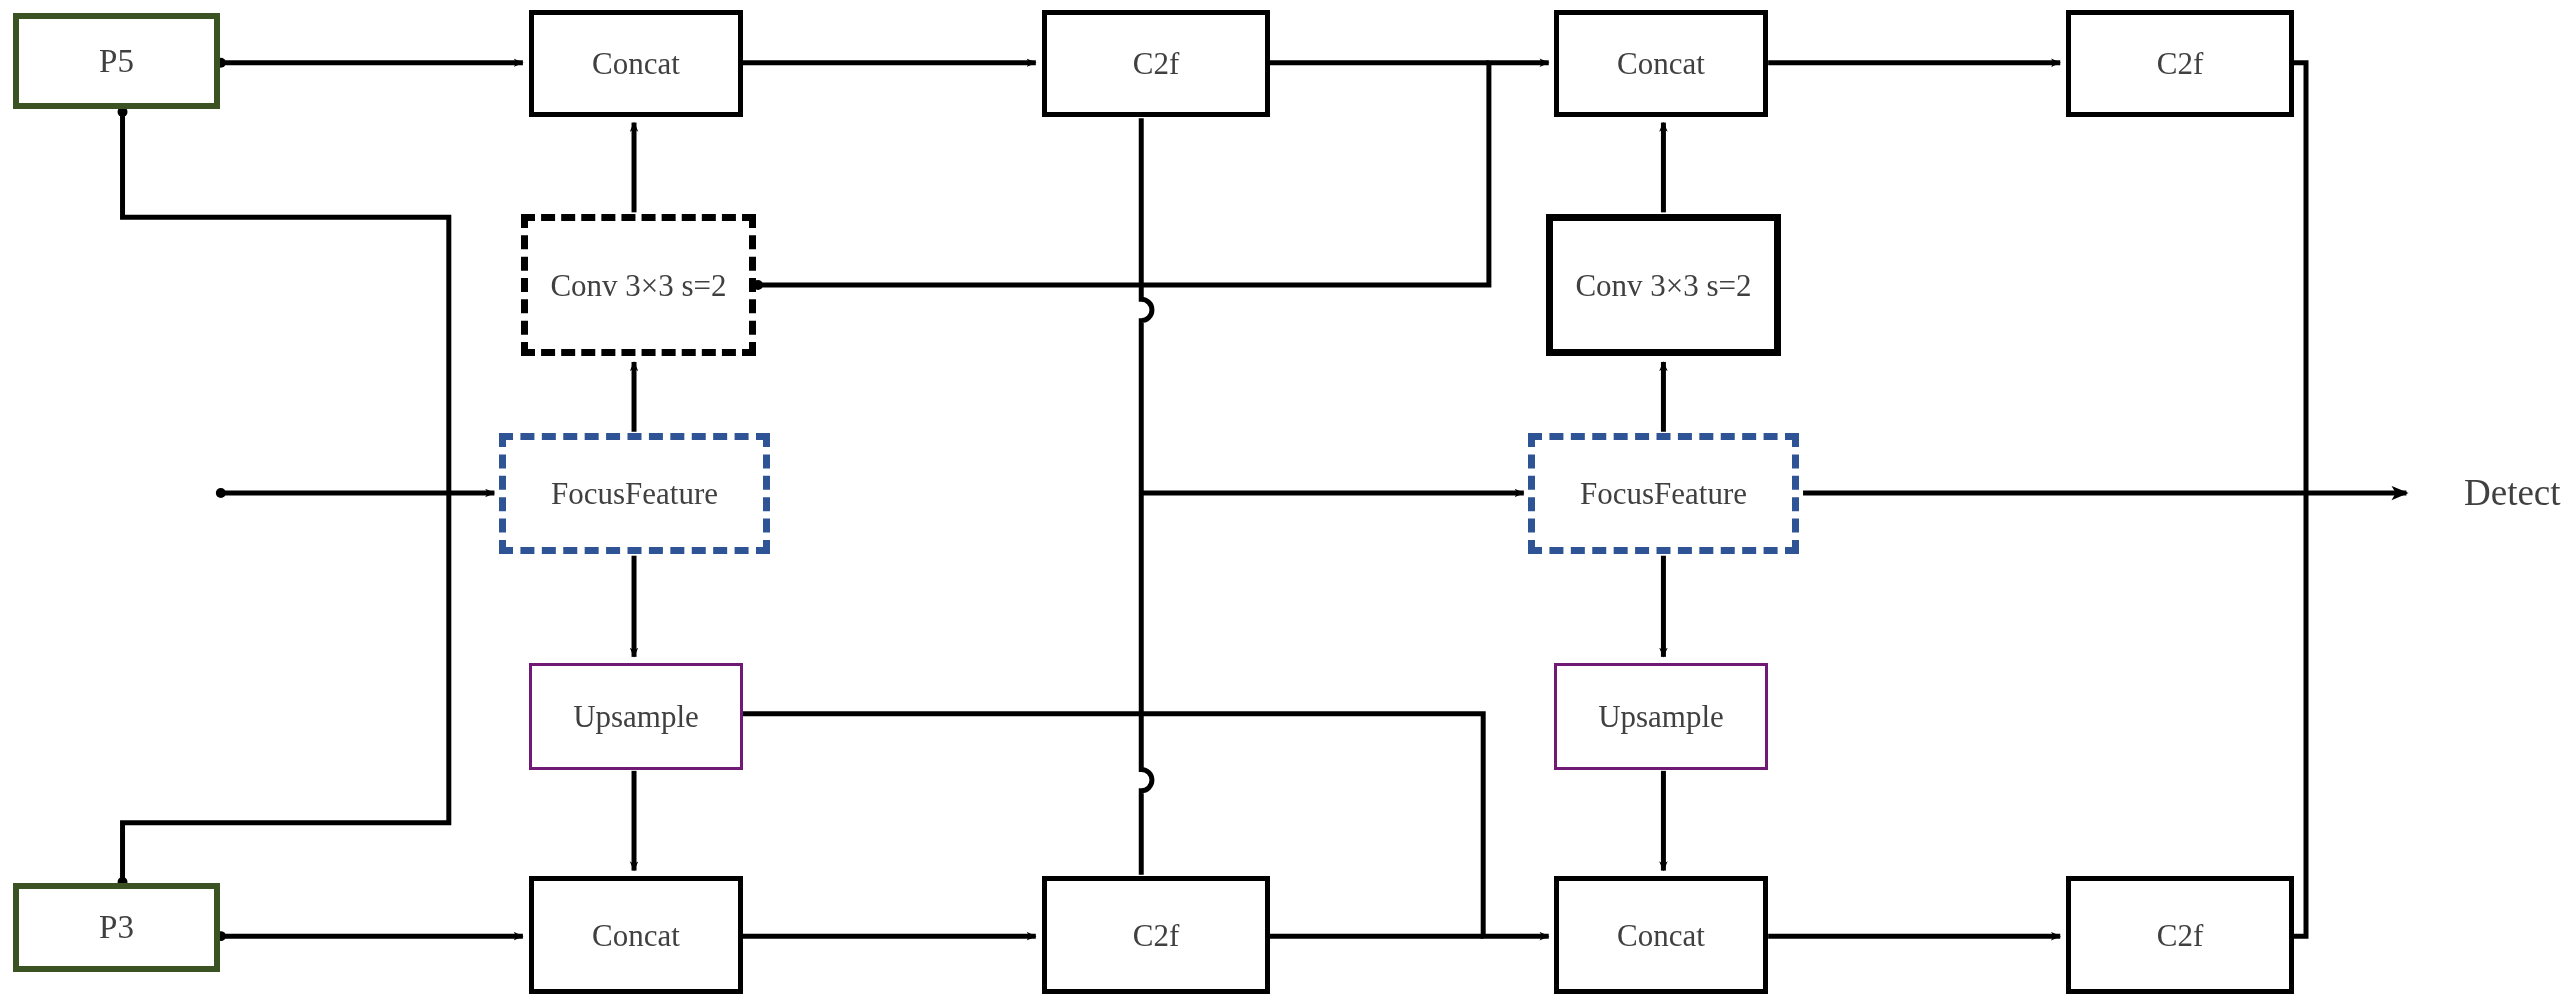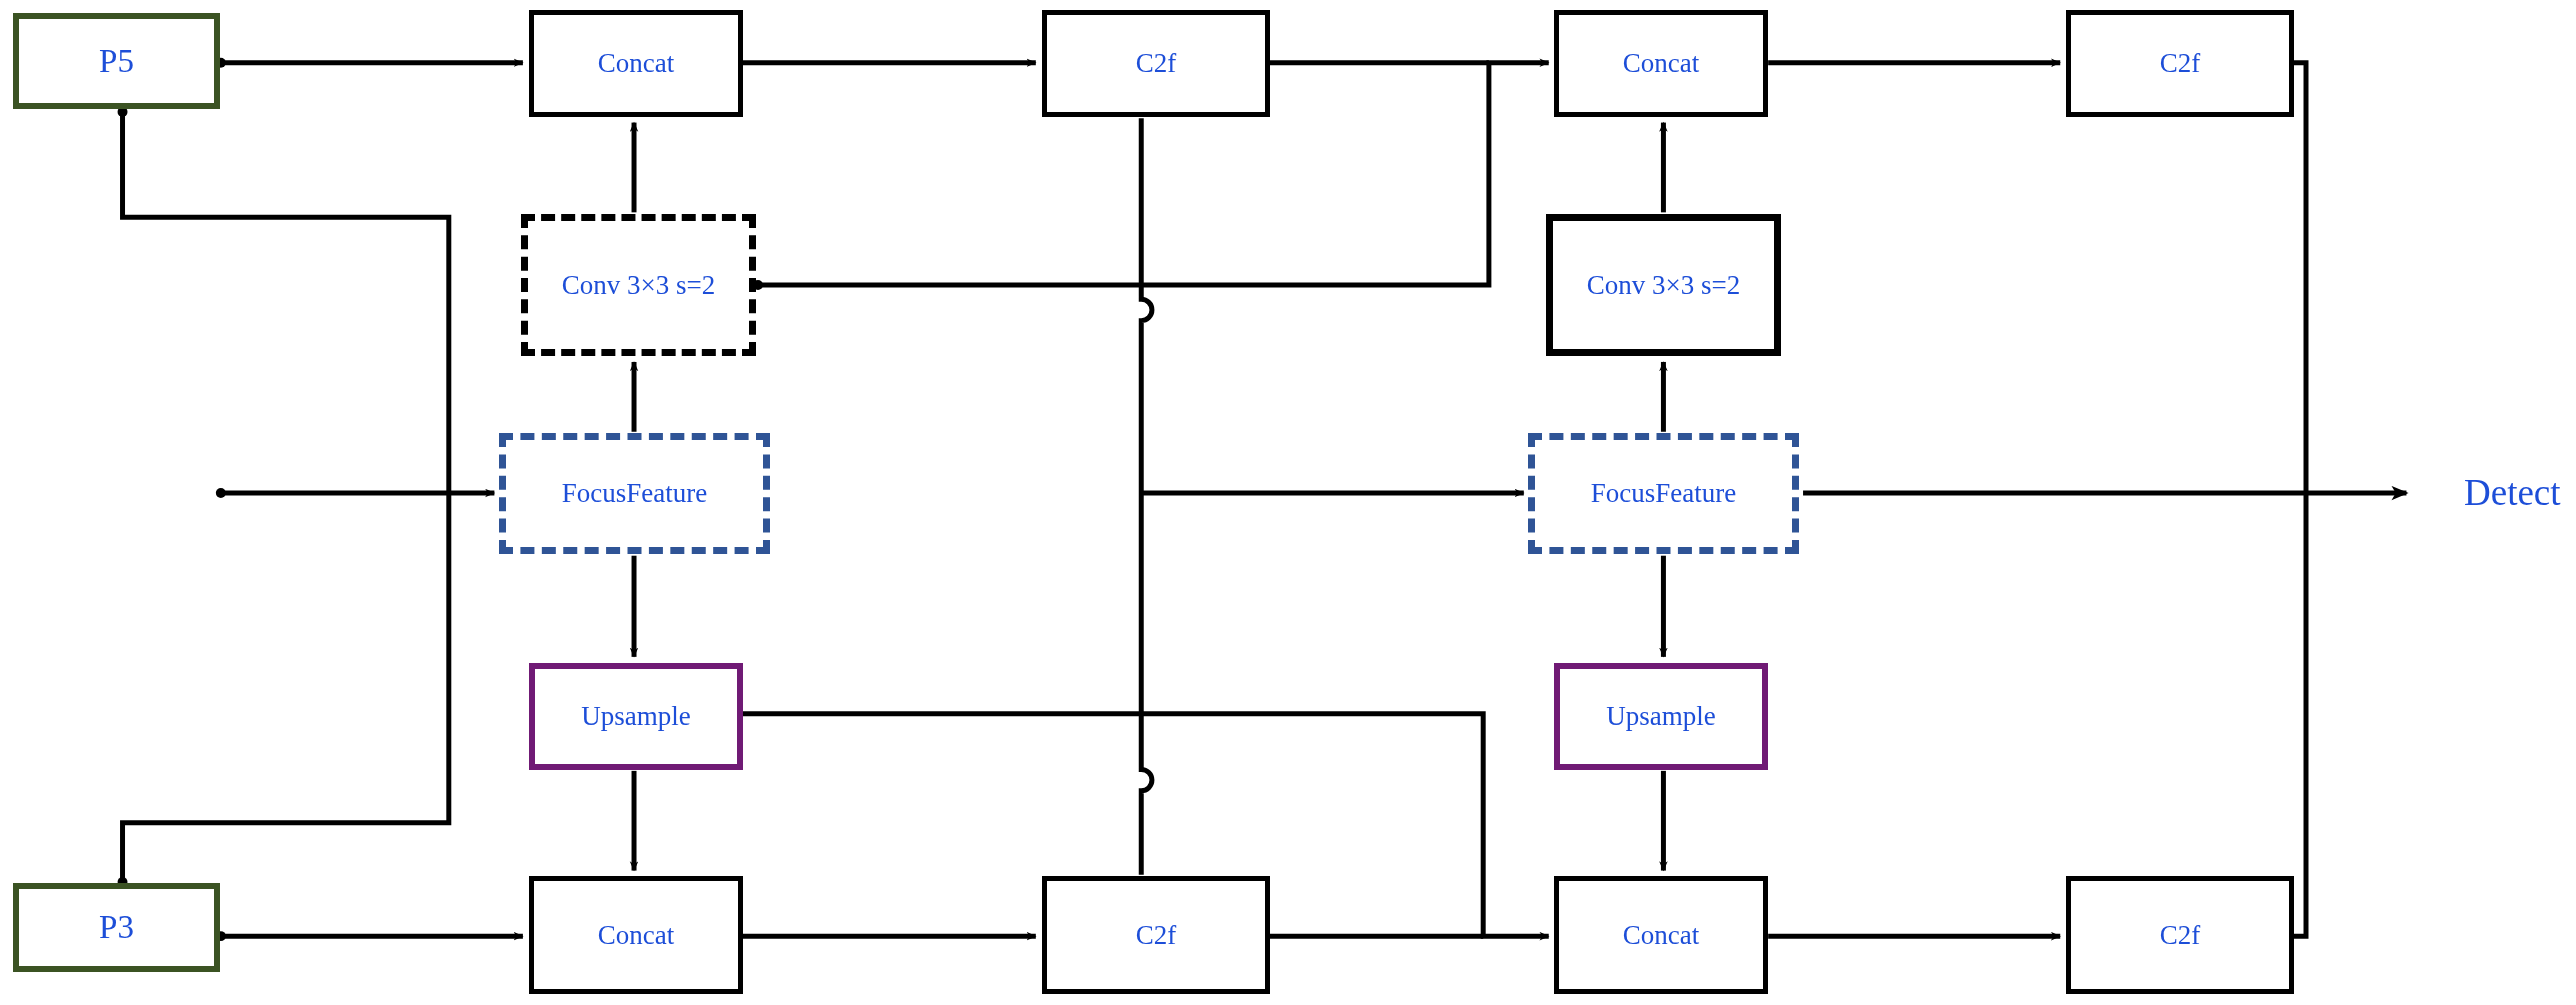--- a/index.html
+++ b/index.html
@@ -9,34 +9,34 @@
     background:#ffffff;
     font-family:"Liberation Serif","DejaVu Serif",serif;
     overflow:hidden;
   }
   svg#wires{position:absolute;left:0;top:0;width:2576px;height:1006px;}
   .node{
     position:absolute;
     box-sizing:border-box;
     display:flex;align-items:center;justify-content:center;
     background:#ffffff;
-    color:#1d4ed8;
+    color:#404040;
     text-align:center;
     line-height:1;
     white-space:nowrap;
   }
   .node .lbl{pointer-events:none;}
   
   .v-green{border:6.4px solid #3b5323;}
   .v-solid{border:5.7px solid #000000;}
   .v-dashed-black{border:7.1px dashed #000000;}
   .v-dashed-blue{border:7.8px dashed #2f5496;}
-  .v-gray{border:6px solid #701a75;}
+  .v-gray{border:3px solid #701a75;}
   .v-plain{border:none;background:transparent;font-weight:normal;margin-left:42px;}
-  .t-sm{font-size:27px;}
+  .t-sm{font-size:31px;}
   .t-md{font-size:33px;}
   .t-lg{font-size:37px;}
 </style>
 </head>
 <body>
 
 <div id="root">
 
   <svg id="wires" viewBox="0 0 3616 1412">
     <defs>

